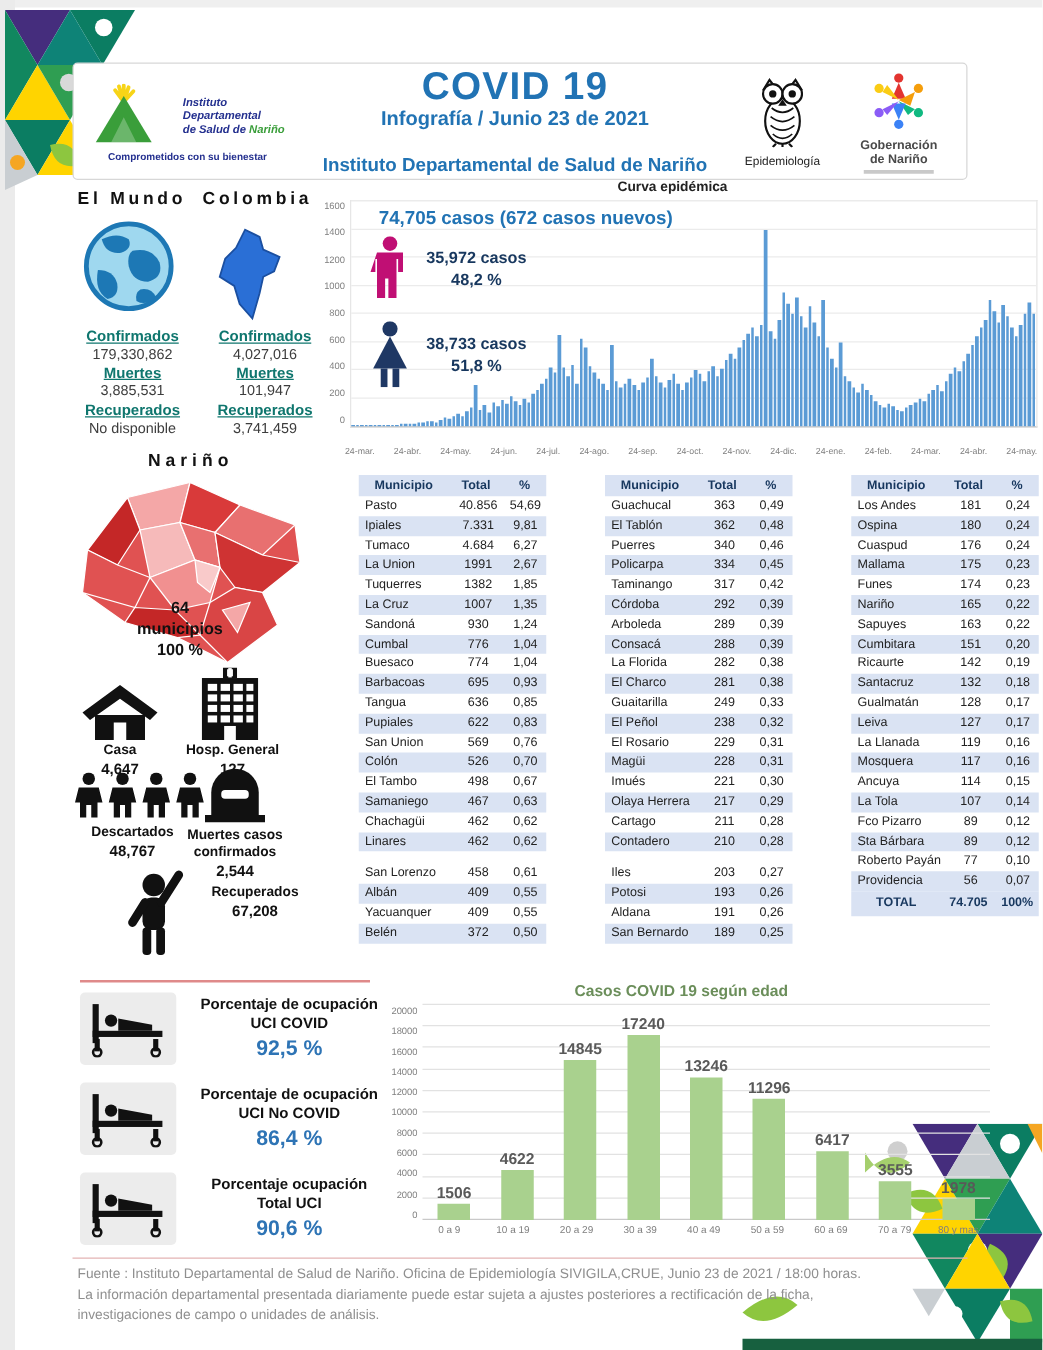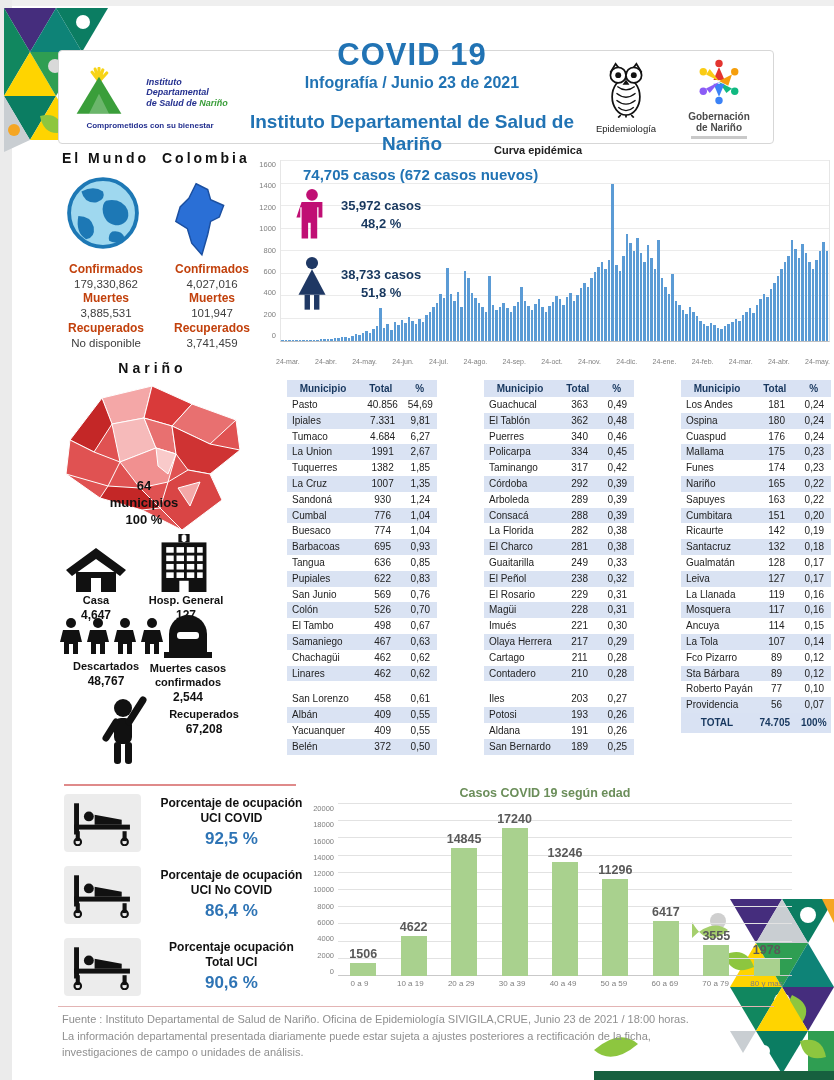--- a/index.html
+++ b/index.html
@@ -13,31 +13,31 @@
   
   .header{left:58px;top:50px;width:714px;height:92px;border:1px solid #d7d7d7;border-radius:4px;display:flex;align-items:center;background:#fff;}
   .hdr-logo{width:182px;display:flex;flex-direction:column;align-items:center;padding-top:2px;}
   .hdr-logo-row{display:flex;align-items:center;gap:20px;}
   .idsn-text{font-size:9px;font-style:italic;font-weight:bold;color:#24308f;line-height:1.15;}
   .idsn-text .green{color:#3a9e3a;}
   .idsn-tag{font-size:8px;font-weight:bold;color:#24308f;margin-top:2px;}
   .hdr-center{flex:1;text-align:center;color:#2173b4;}
   .hdr-title{font-size:31px;font-weight:bold;letter-spacing:1px;line-height:1.05;}
   .hdr-sub{font-size:16px;font-weight:bold;margin-top:2px;}
-  .hdr-sub2{font-size:19px;font-weight:bold;margin-top:19px;}
+  .hdr-sub2{font-size:15px;font-weight:bold;margin-top:19px;}
   .hdr-owl{width:86px;text-align:center;}
   .owl-cap{font-size:9.5px;color:#222;margin-top:1px;}
   .hdr-gov{width:100px;text-align:center;padding-right:4px;}
   .gov-name{font-size:10px;font-weight:bold;color:#4a4a4a;line-height:1.1;margin-top:1px;}
   .gov-motto{width:56px;height:3px;background:#c9c9c9;margin:3px auto 0;}
 
   
   .sec-head{font-size:14px;font-weight:bold;color:#111;letter-spacing:3px;}
   .stat-block{width:104px;text-align:center;font-size:11.5px;color:#3d3d3d;line-height:1.25;}
-  .stat-block .lab{font-weight:bold;color:#c2410c;font-size:12px;}
+  .stat-block .lab{font-weight:bold;color:#0f766e;font-size:12px;text-decoration:underline;}
   .mini-label{font-size:11px;font-weight:bold;color:#111;line-height:1.25;text-align:center;}
   .mini-value{font-size:12px;font-weight:bold;color:#111;}
   .n64{font-size:13px;font-weight:bold;color:#111;line-height:1.3;text-align:center;}
   .redline{height:2px;background:#df8a8a;}
 
   
   .bedbg{background:#ececec;border-radius:4px;display:flex;align-items:center;justify-content:center;}
   .uci-text{width:172px;text-align:center;line-height:1.25;}
   .uci-l{font-size:12px;font-weight:bold;color:#111;}
   .uci-v{font-size:17px;font-weight:bold;color:#2e74b5;margin-top:2px;}
@@ -638,21 +638,21 @@
           <div class="tc c0">Tangua</div>
           <div class="tc c1">636</div>
           <div class="tc c2">0,85</div>
         </div>
         <div class="trow alt">
           <div class="tc c0">Pupiales</div>
           <div class="tc c1">622</div>
           <div class="tc c2">0,83</div>
         </div>
         <div class="trow">
-          <div class="tc c0">San Junio</div>
+          <div class="tc c0">San Union</div>
           <div class="tc c1">569</div>
           <div class="tc c2">0,76</div>
         </div>
         <div class="trow alt">
           <div class="tc c0">Colón</div>
           <div class="tc c1">526</div>
           <div class="tc c2">0,70</div>
         </div>
         <div class="trow">
           <div class="tc c0">El Tambo</div>

